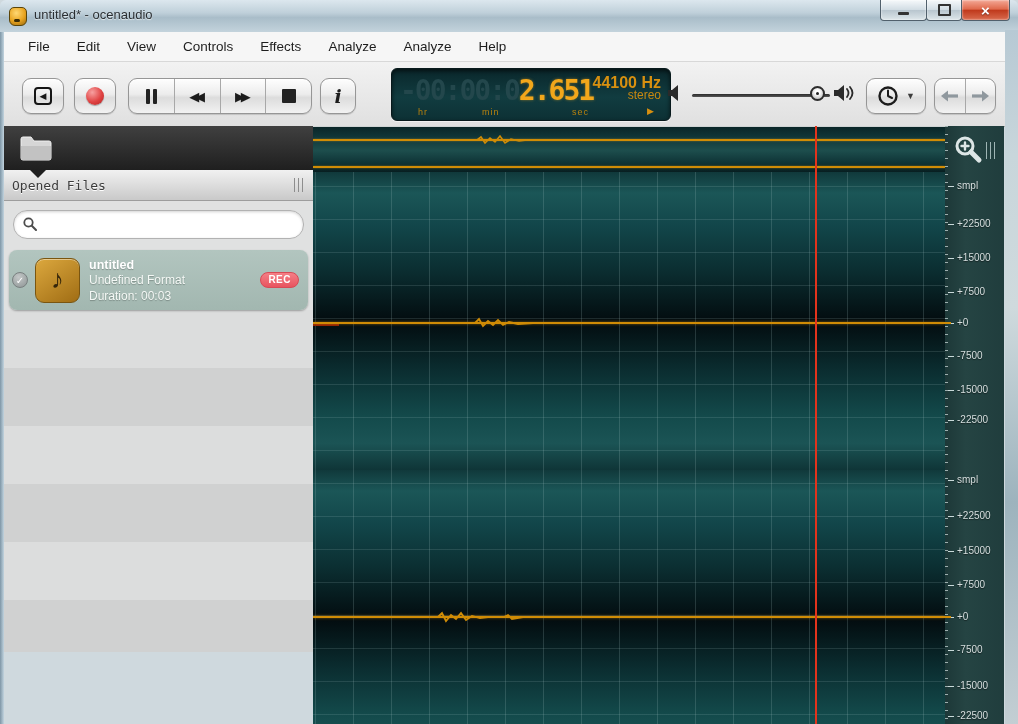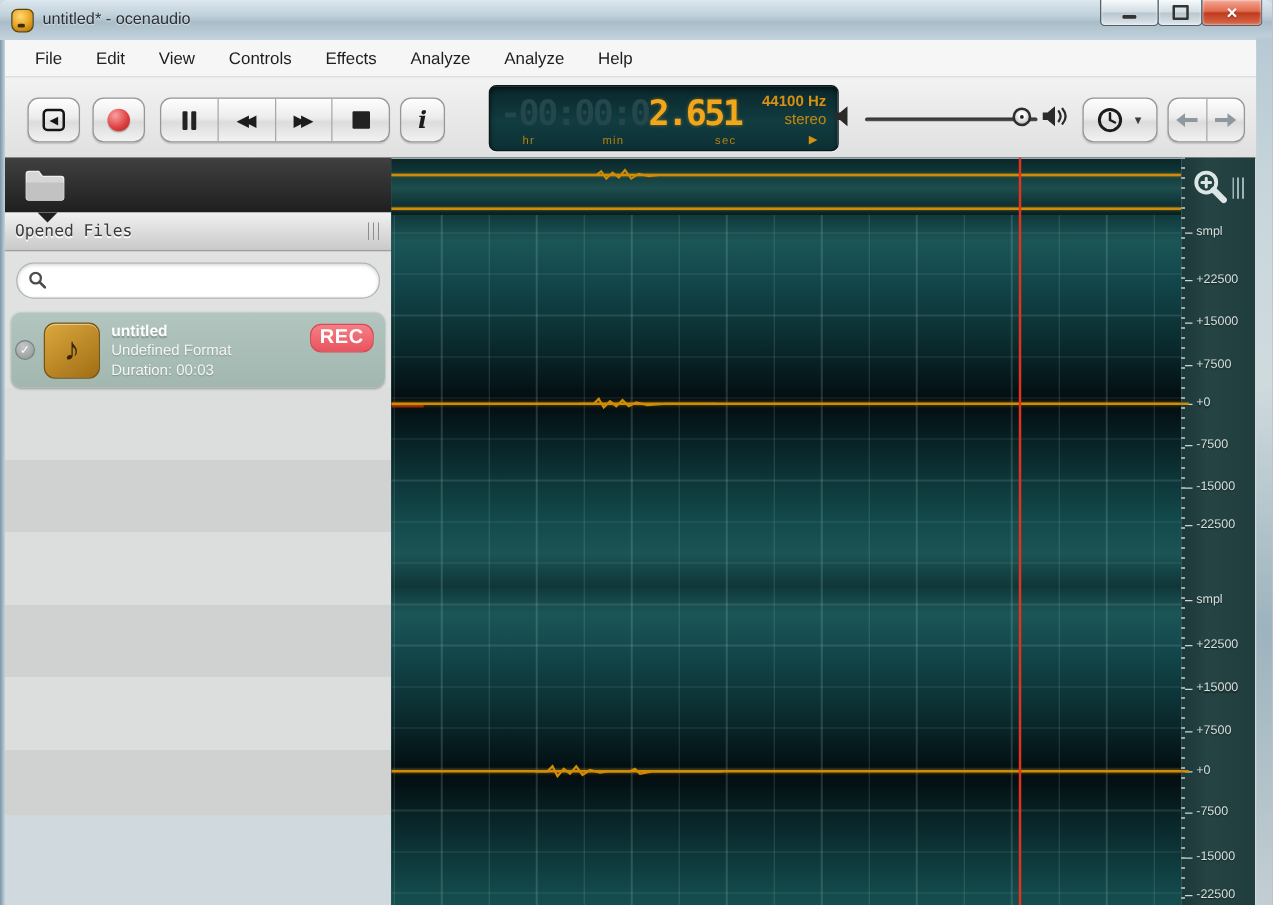--- a/index.html
+++ b/index.html
@@ -55,21 +55,21 @@
   
   .lcd{position:absolute;left:387px;top:6px;width:278px;height:51px;border-radius:6px;
     background:linear-gradient(180deg,#0a272b,#113c40 55%,#0d3135);
     border:1px solid #08191c;box-shadow:inset 0 2px 4px rgba(0,0,0,.6), 0 1px 0 rgba(255,255,255,.5);}
   .lcd-digits{position:absolute;left:8px;top:5px;font-family:"DejaVu Sans Mono",monospace;
     font-weight:bold;font-size:28px;letter-spacing:-2px;white-space:nowrap;}
   .lcd-dim{color:#23474c;}
   .lcd-bright{color:#f2a71b;text-shadow:0 0 3px rgba(242,167,27,.5);}
   .lcd-unit{position:absolute;bottom:3px;font-size:9px;color:#b8820e;letter-spacing:1px;}
   .u-hr{left:26px;}.u-min{left:90px;}.u-sec{left:140px;padding-left:40px;}
-  .lcd-rate{position:absolute;right:9px;top:5px;font-size:12px;font-weight:bold;color:#d89010;text-align:right;}
+  .lcd-rate{position:absolute;right:9px;top:5px;font-size:16px;font-weight:bold;color:#d89010;text-align:right;}
   .lcd-chan{position:absolute;right:9px;top:19px;font-size:12px;color:#c8880f;}
   .lcd-play{position:absolute;right:16px;bottom:4px;font-size:9px;color:#d89010;}
 
   
   .vol-track{position:absolute;left:688px;top:32px;width:138px;height:3px;border-radius:2px;
     background:linear-gradient(180deg,#2b2b2b,#555);}
   .vol-knob{position:absolute;left:806px;top:24px;width:15px;height:15px;border-radius:50%;
     border:2px solid #2d2d2d;background:radial-gradient(circle at 50% 38%,#ffffff 25%,#d9d9d9 60%,#9a9a9a);box-sizing:border-box;}
   .vol-knob:after{content:"";position:absolute;left:4px;top:4px;width:3px;height:3px;border-radius:50%;background:#222;}
   .spk{position:absolute;top:22px;}
@@ -103,23 +103,23 @@
   .check-badge{position:absolute;left:3px;top:22px;width:16px;height:16px;border-radius:50%;
     background:radial-gradient(circle at 40% 30%,#c4c8c8,#8d9494);border:1px solid #798080;
     color:#fff;font-size:10px;line-height:16px;text-align:center;box-sizing:border-box;}
   .file-icon{position:absolute;left:26px;top:8px;width:43px;height:43px;border-radius:9px;
     background:linear-gradient(145deg,#dca83e,#a06d14);border:1px solid #7a5510;
     box-shadow:inset 0 1px 0 rgba(255,255,255,.45);display:flex;align-items:center;justify-content:center;}
   .note-glyph{font-size:26px;color:#35260a;transform:translateY(-1px);}
   .file-text{position:absolute;left:80px;top:7px;color:#f4f8f5;text-shadow:0 1px 1px rgba(0,0,0,.25);}
   .file-name{font-size:12.5px;font-weight:bold;color:#fff;line-height:16px;}
   .file-line{font-size:12px;line-height:15.5px;}
-  .rec-badge{position:absolute;right:9px;top:9px;padding:1px 7px 2px 7px;border-radius:9px;
+  .rec-badge{position:absolute;right:9px;top:22px;padding:1px 7px 2px 7px;border-radius:9px;
     background:linear-gradient(180deg,#f57f86,#e8545f);border:1px solid #d84a55;
-    color:#fff;font-size:16px;font-weight:bold;letter-spacing:.5px;}
+    color:#fff;font-size:10px;font-weight:bold;letter-spacing:.5px;}
   .stripe-area{flex:1;background:repeating-linear-gradient(180deg,#dcdddd 0 58px,#d0d1d1 58px 116px);}
 
   
   .wave{position:absolute;left:313px;top:126px;width:632px;height:598px;overflow:hidden;background:#0b2e30;}
   .overview{position:absolute;left:0;top:0;width:100%;height:46px;
     background:linear-gradient(180deg,#0a2628 0%,#11383a 25%,#1d4e4d 52%,#11383a 75%,#081f21 100%);
     border-top:1px solid #cfd4d4;box-sizing:border-box;}
   .lane{position:absolute;left:0;width:100%;height:298px;
     background:linear-gradient(180deg,#10393b 0%,#1b5657 7%,#12464a 18%,#0b2e31 33%,#051619 45%,#030c0f 50%,#051619 55%,#0b2e31 67%,#134a4b 82%,#1b5455 91%,#0f3537 100%);}
   .lane1{top:46px;} .lane2{top:344px;}

